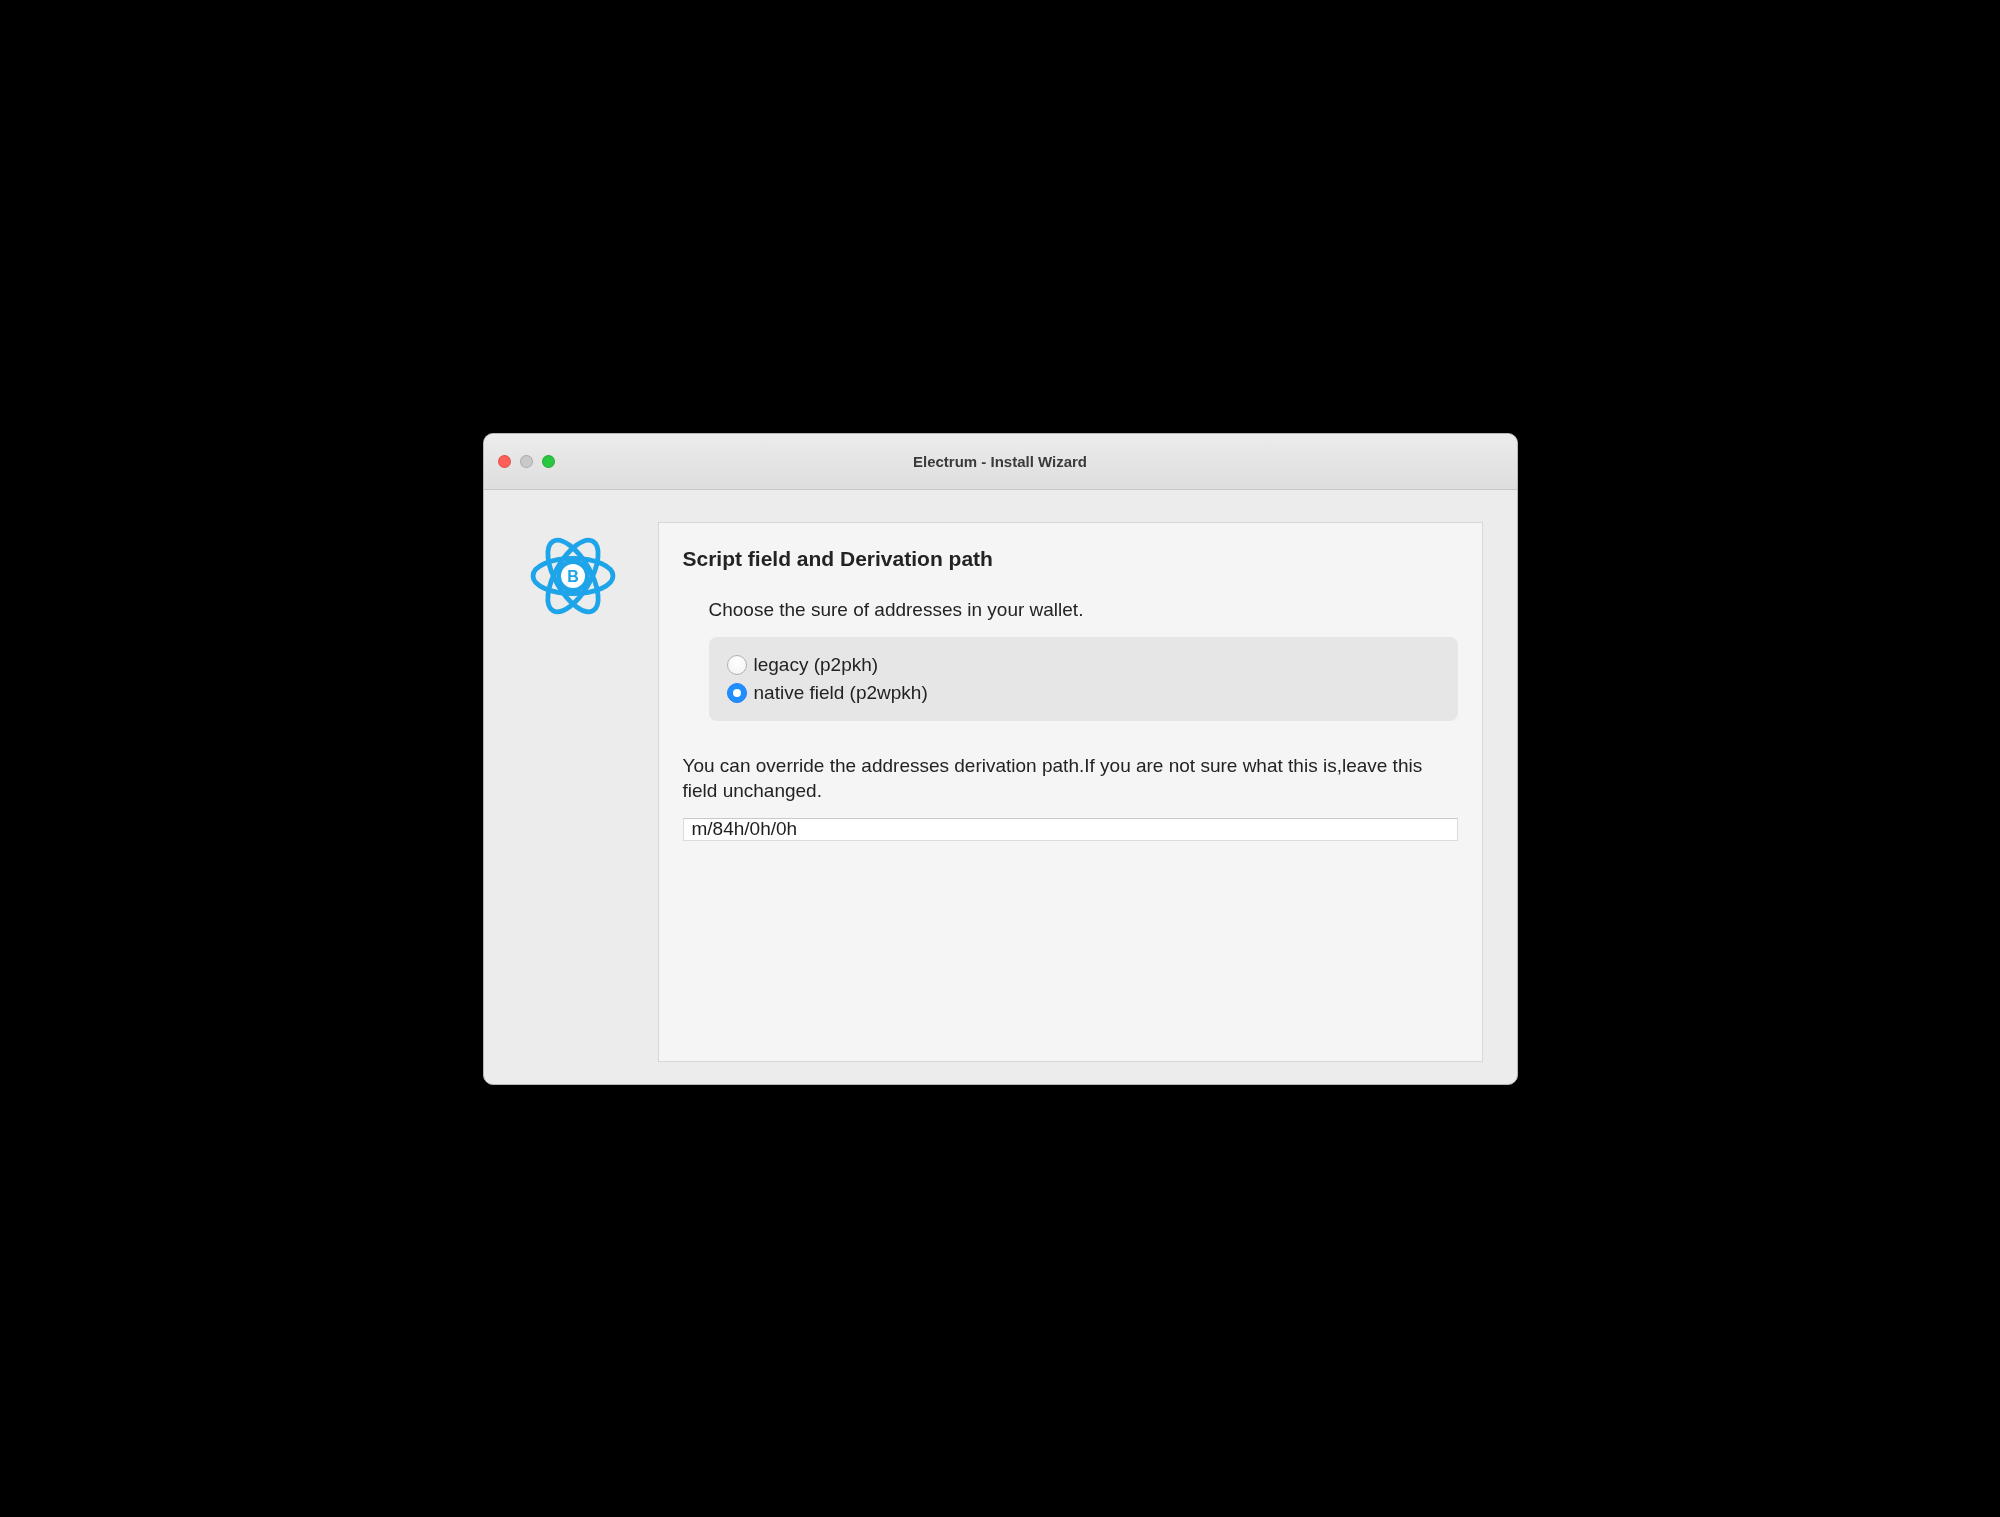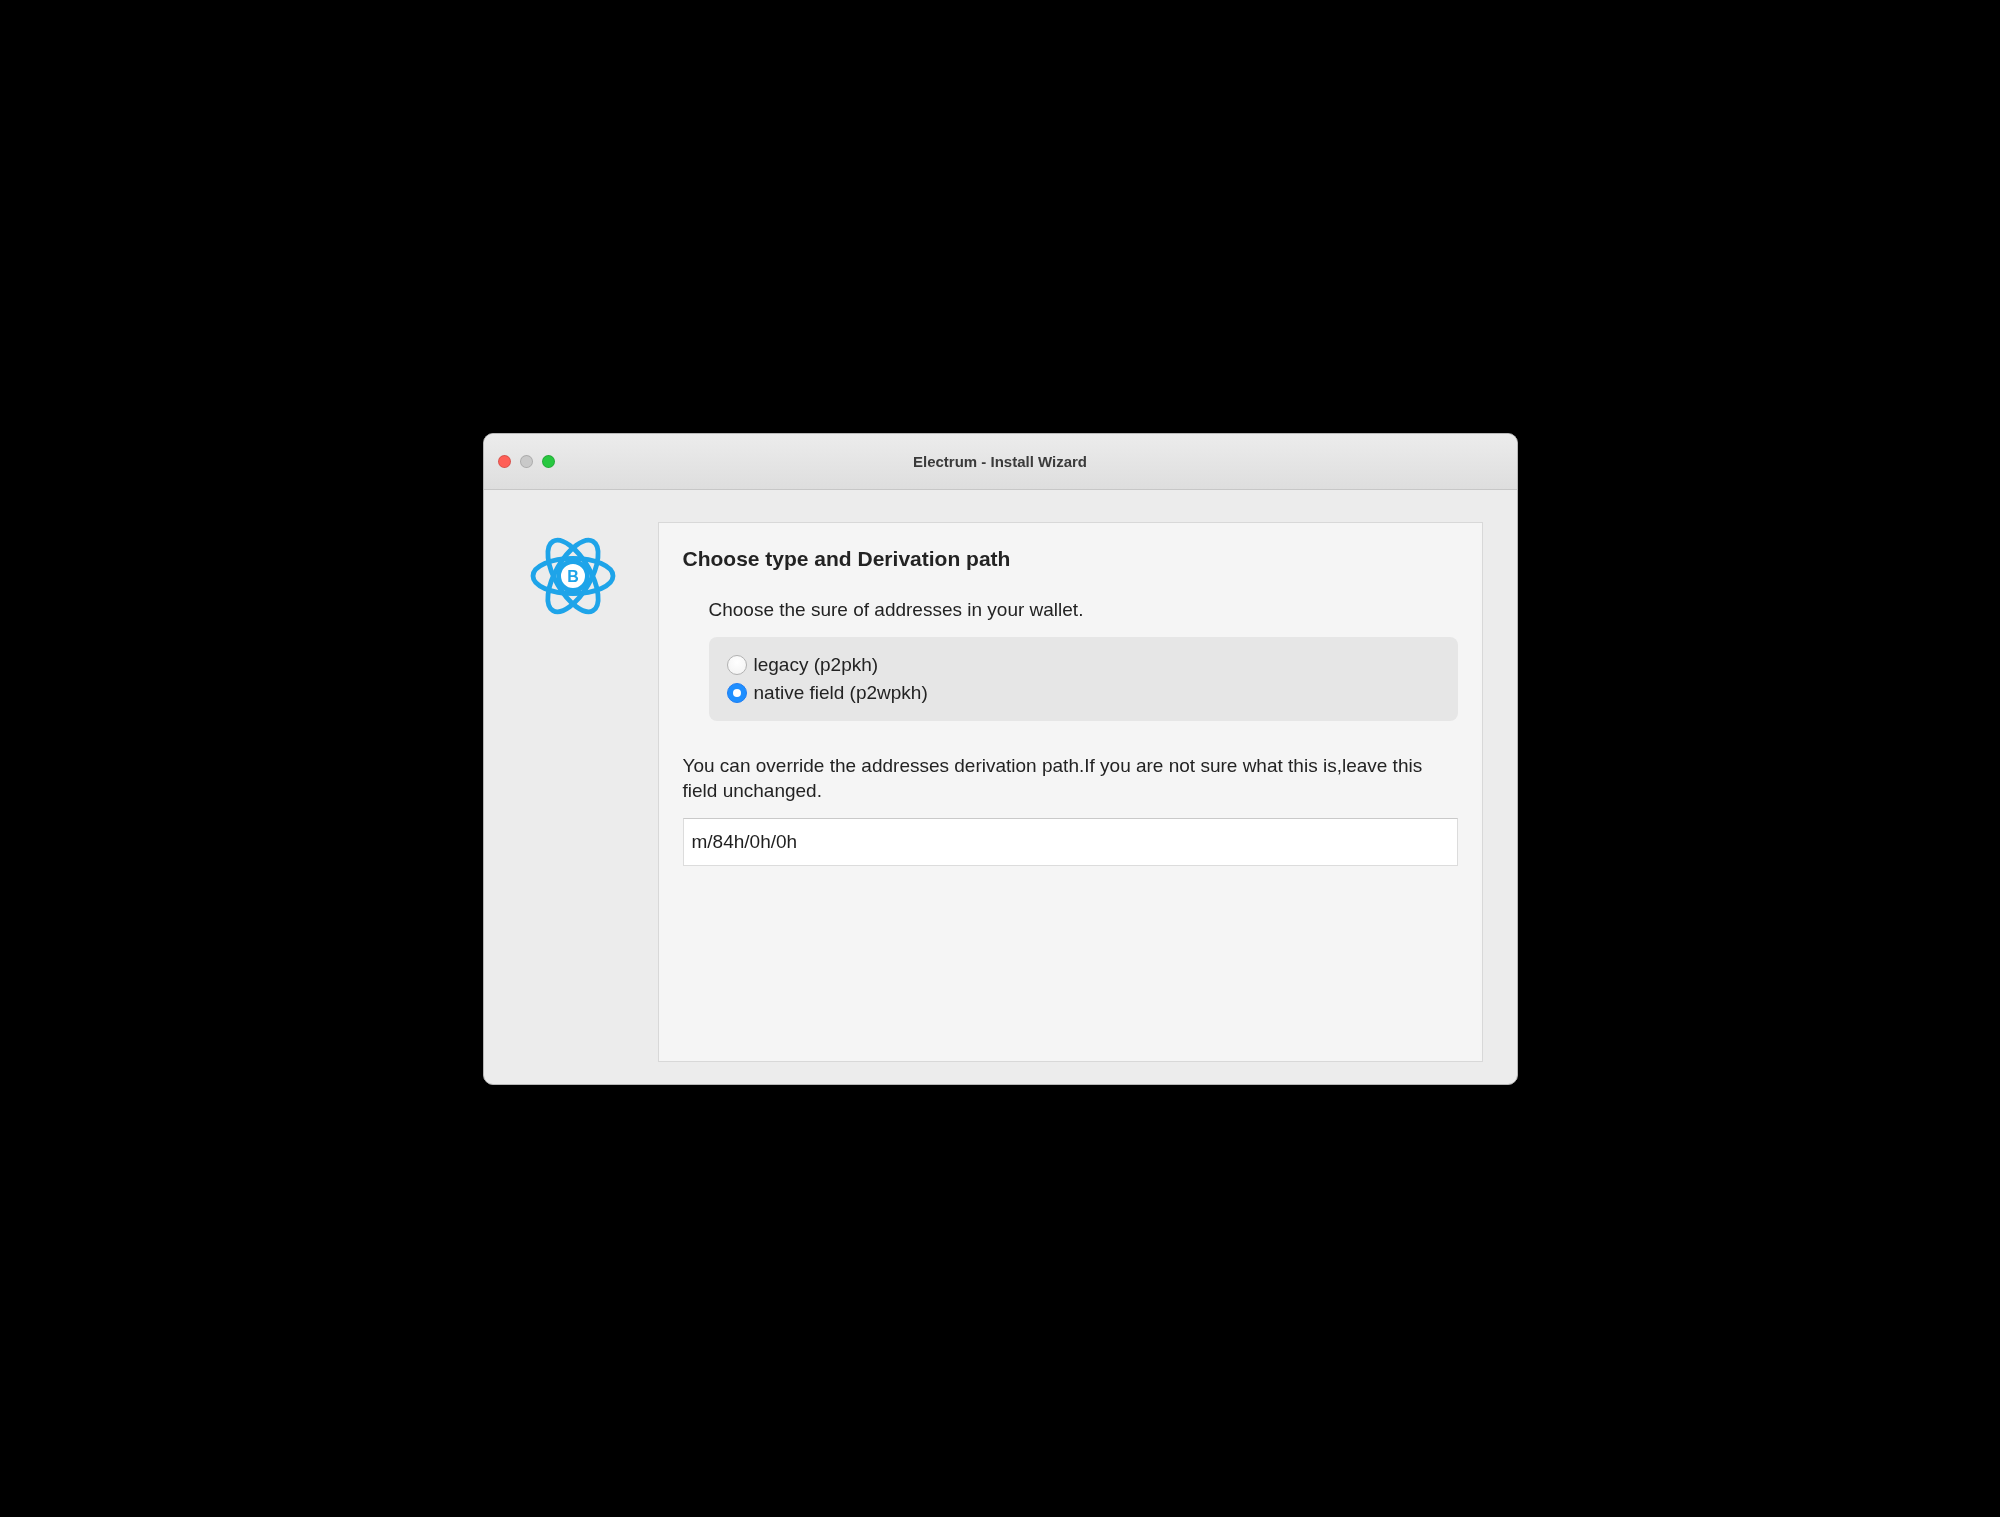--- a/index.html
+++ b/index.html
@@ -130,21 +130,21 @@
     .hint {
       font-size: 19px;
       color: #232323;
       line-height: 1.35;
       margin-bottom: 14px;
       margin-left: -26px;
     }
     .text-input {
       width: calc(100% + 26px);
       margin-left: -26px;
-      height: 48px;
+      height: 23px;
       background: #fff;
       border: 1px solid #dcdcdc;
       border-top-color: #c9c9c9;
       font-size: 19px;
       padding: 2px 8px;
       color: #1f1f1f;
       outline: none;
     }
     .footer {
       display: flex;
@@ -194,21 +194,21 @@
             <ellipse cx="60" cy="60" rx="50" ry="22" transform="rotate(60 60 60)"></ellipse>
             <ellipse cx="60" cy="60" rx="50" ry="22" transform="rotate(120 60 60)"></ellipse>
           </g>
           <circle cx="60" cy="60" r="18" fill="#ffffff" stroke="#1ea4e9" stroke-width="6"></circle>
           <text x="60" y="67" text-anchor="middle" font-size="20" font-family="Arial" font-weight="bold" fill="#1ea4e9">B</text>
         </svg>
       </div>
     </div>
 
     <div class="content-panel">
-      <div class="heading">Choose type and Derivation path</div>
+      <div class="heading">Script field and Derivation path</div>
 
       <div class="inner">
         <div class="instruction">Choose the sure of addresses in your wallet.</div>
 
         <div class="radio-group">
 
           <label class="radio-row">
             <span class="radio-circle"></span>
             <span class="radio-label">legacy (p2pkh)</span>
           </label>

